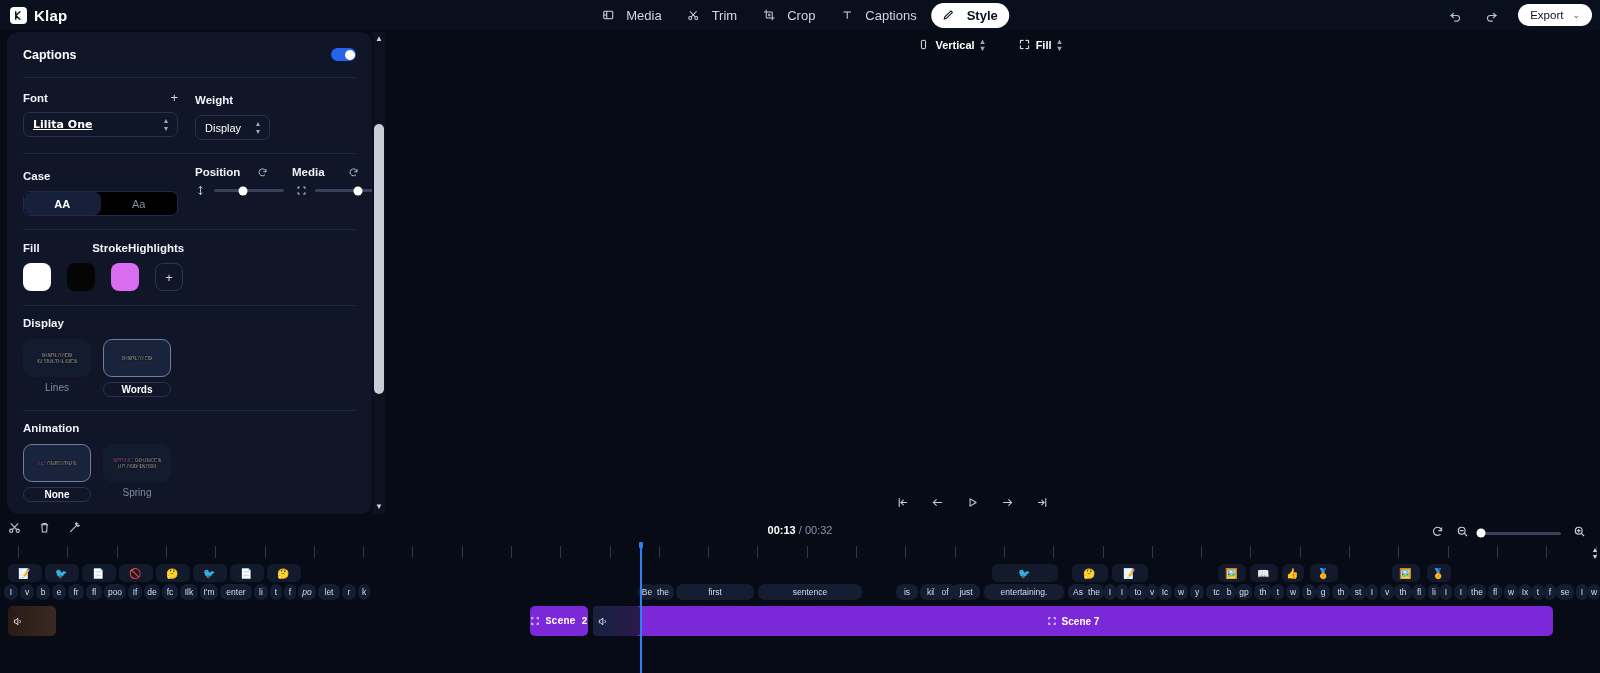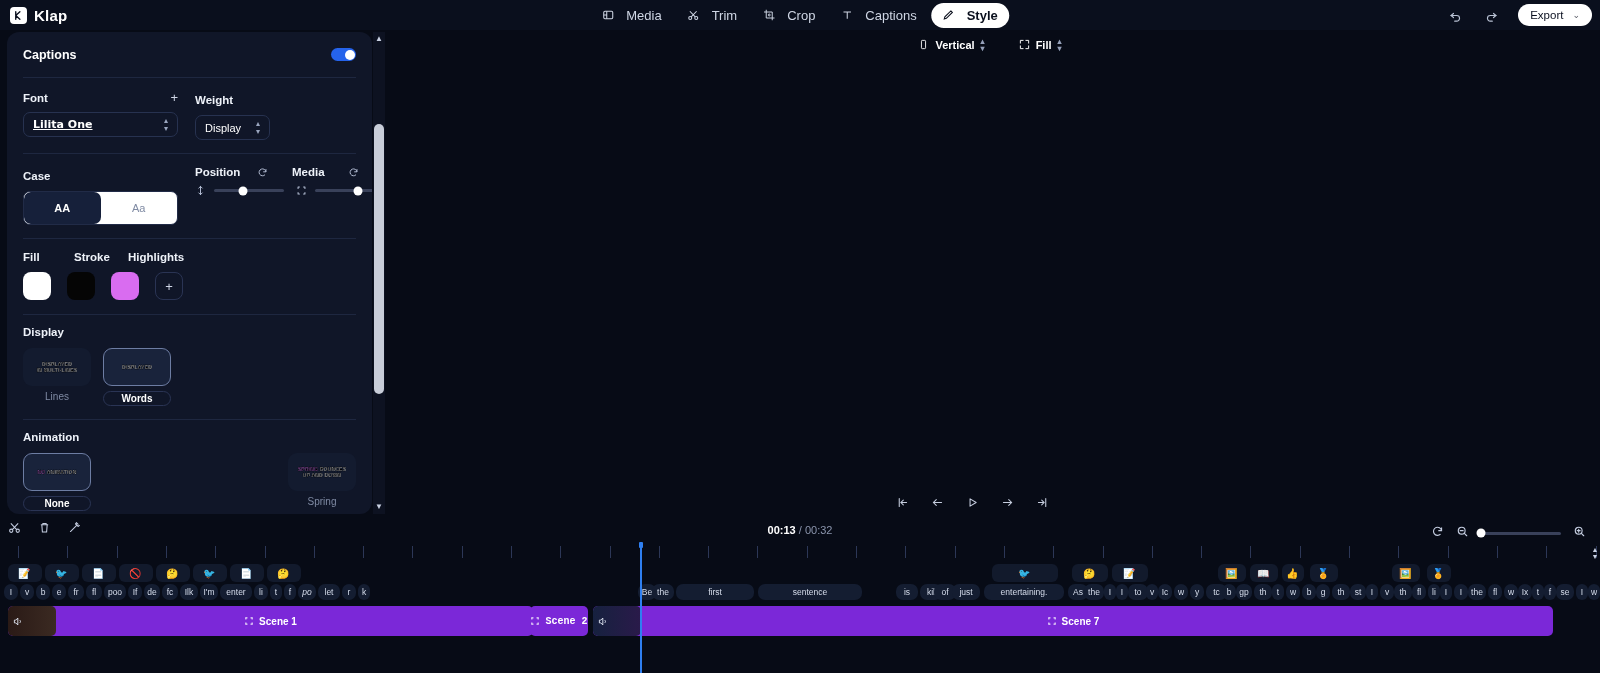--- a/index.html
+++ b/index.html
@@ -91,22 +91,22 @@
   .select {
     height: 25px; border: 1px solid #273250; border-radius: 7px;
     display: flex; align-items: center; justify-content: space-between;
     padding: 0 9px; font-size: 11px; color: #fff; cursor: pointer;
     background: transparent;
   }
   .select .val { font-weight: 700; text-decoration: underline; }
   .select .stepper { font-size: 8px; color: #9aa6bf; line-height: .9; }
 
   .seg {
-    display: flex; width: 155px; height: 34px; border-radius: 7px;
-    background: #ffffff; overflow: hidden; border: 1px solid #212b47;
+    display: flex; width: 155px; height: 25px; border-radius: 7px;
+    background: #000000; overflow: hidden; border: 1px solid #212b47;
   }
   .seg > div {
     flex: 1; display: flex; align-items: center; justify-content: center;
     font-size: 11px; cursor: pointer; color: #7f8aa3;
   }
   .seg > div.on { background: #1b2embed; }
   .seg > div.on { background: #182betc; }
   .seg .on { background: #16203a; color: #fff; font-weight: 700; border-radius: 7px; }
   .slider {
     position: relative; width: 70px; height: 3px; background: #3a4straight;
@@ -406,21 +406,21 @@
               </div>
           </div>
         </div>
       </div>
 
       <div class="divider" style="margin-top:13px;"></div>
 
       <div style="padding-top:12px;">
         <div style="display:flex;">
           <span class="lbl" style="width:51px;">Fill</span>
-          <span class="lbl" style="width:54px; overflow:hidden; white-space:nowrap;">Stroke</span>
+          <span class="lbl" style="width:54px; overflow:hidden; white-space:nowrap;text-align:right;">Stroke</span>
           <span class="lbl">Highlights</span>
         </div>
         <div style="display:flex; gap:16px; margin-top:9px;">
           <div class="swatch" id="fillSw" style="background: rgb(255, 255, 255);"></div>
           <div class="swatch" id="strokeSw" style="background: rgb(5, 5, 5);"></div>
           <div class="swatch" id="hlSw" style="background: rgb(217, 108, 240);"></div>
           <div class="swatch-add">+</div>
         </div>
       </div>
 
@@ -443,21 +443,21 @@
             </div>
             <div class="card-label sel">Words</div>
           </div>
         </div>
       </div>
 
       <div class="divider" style="margin-top:13px;"></div>
 
       <div style="padding-top:11px;">
         <div class="lbl">Animation</div>
-        <div style="display:flex; gap:12px; margin-top:10px;justify-content:space-between;">
+        <div style="display:flex; gap:12px; margin-top:10px;">
           <div class="card-col">
             <div class="card sel">
               <div class="card-cap"><span class="pk">NO</span> ANIMATION</div>
             </div>
             <div class="card-label sel">None</div>
           </div>
           <div class="card-col">
             <div class="card">
               <div class="card-cap"><span class="pk">SPRING</span> BOUNCES<br>UP AND DOWN</div>
             </div>
@@ -694,28 +694,20 @@
         <div class="word" style="left: 1488px; width: 14px;">fl</div>
         <div class="word" style="left: 1504px; width: 14px;">w</div>
         <div class="word" style="left: 1518px; width: 14px;">Iх</div>
         <div class="word" style="left: 1532px; width: 12px;">t</div>
         <div class="word" style="left: 1544px; width: 12px;">f</div>
         <div class="word" style="left: 1556px; width: 18px;">se</div>
         <div class="word" style="left: 1576px; width: 12px;">I</div>
         <div class="word" style="left: 1588px; width: 12px;">w</div>
       </div>
     <div class="scenes-row" id="scenesRow">
-        <div class="scene" style="left: 8px; width: 525px;">
-          <div class="sc-label">
-            <svg viewBox="0 0 16 16" fill="none" stroke="currentColor" stroke-width="1.5" stroke-linecap="round">
-              <path d="M3 3h2M3 3v2M13 3h-2M13 3v2M3 13h2M3 13v-2M13 13h-2M13 13v-2"></path>
-            </svg>
-            <span>Scene 1</span>
-          </div>
-        </div>
         <div class="scene-thumb" style="left: 8px; background: linear-gradient(90deg, rgb(42, 26, 22), rgb(59, 42, 34));">
           <svg viewBox="0 0 16 16" fill="none" stroke="#e7edf9" stroke-width="1.3">
             <path d="M4 6H2v4h2l3 3V3L4 6z"></path>
             <path d="M10 6a3 3 0 0 1 0 4"></path>
           </svg>
         </div>
         <div class="scene" style="left: 530px; width: 58px; font-family: Liberation Mono, monospace;">
           <div class="sc-label">
             <svg viewBox="0 0 16 16" fill="none" stroke="currentColor" stroke-width="1.5" stroke-linecap="round">
               <path d="M3 3h2M3 3v2M13 3h-2M13 3v2M3 13h2M3 13v-2M13 13h-2M13 13v-2"></path>

